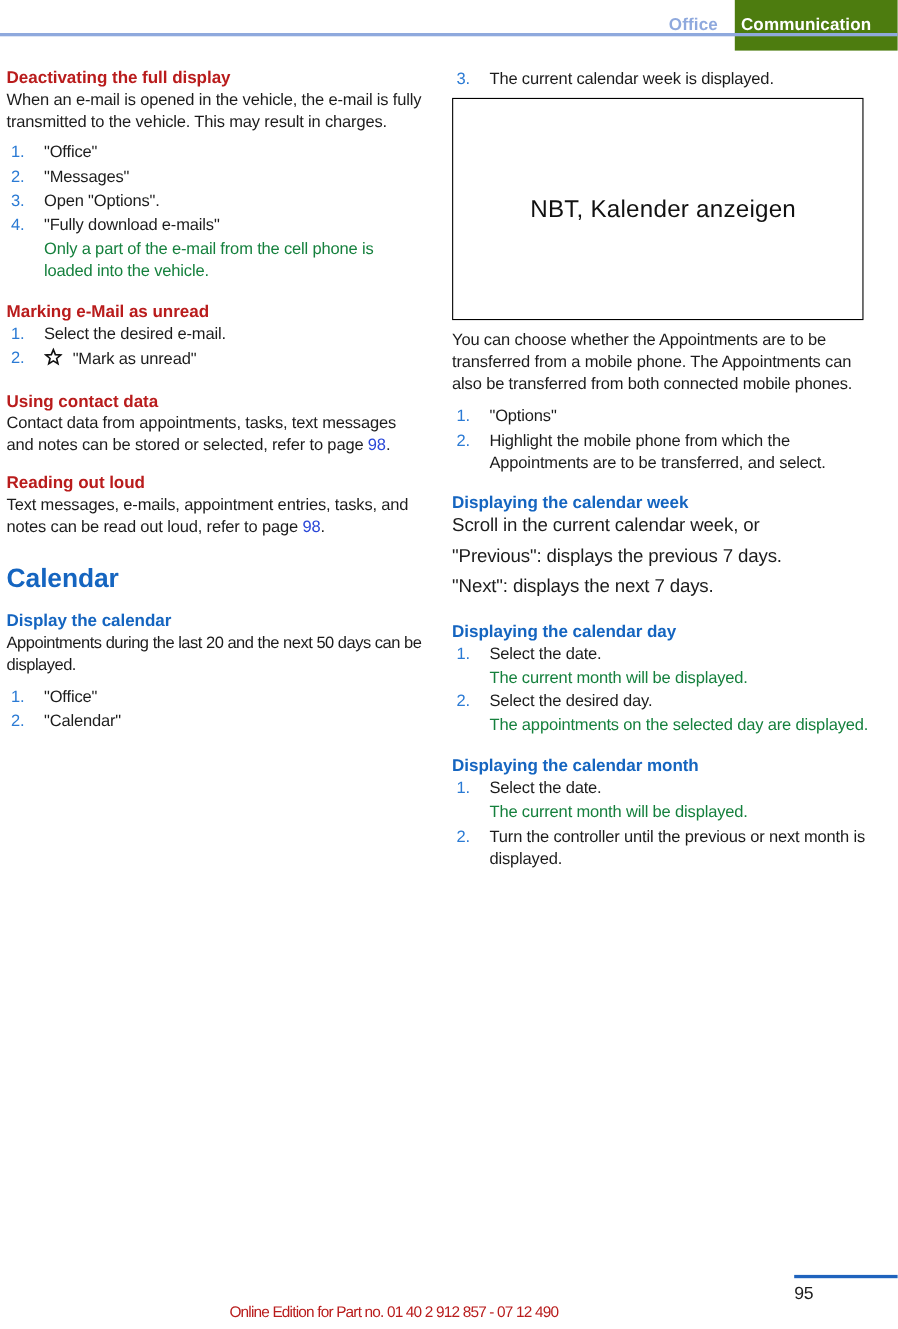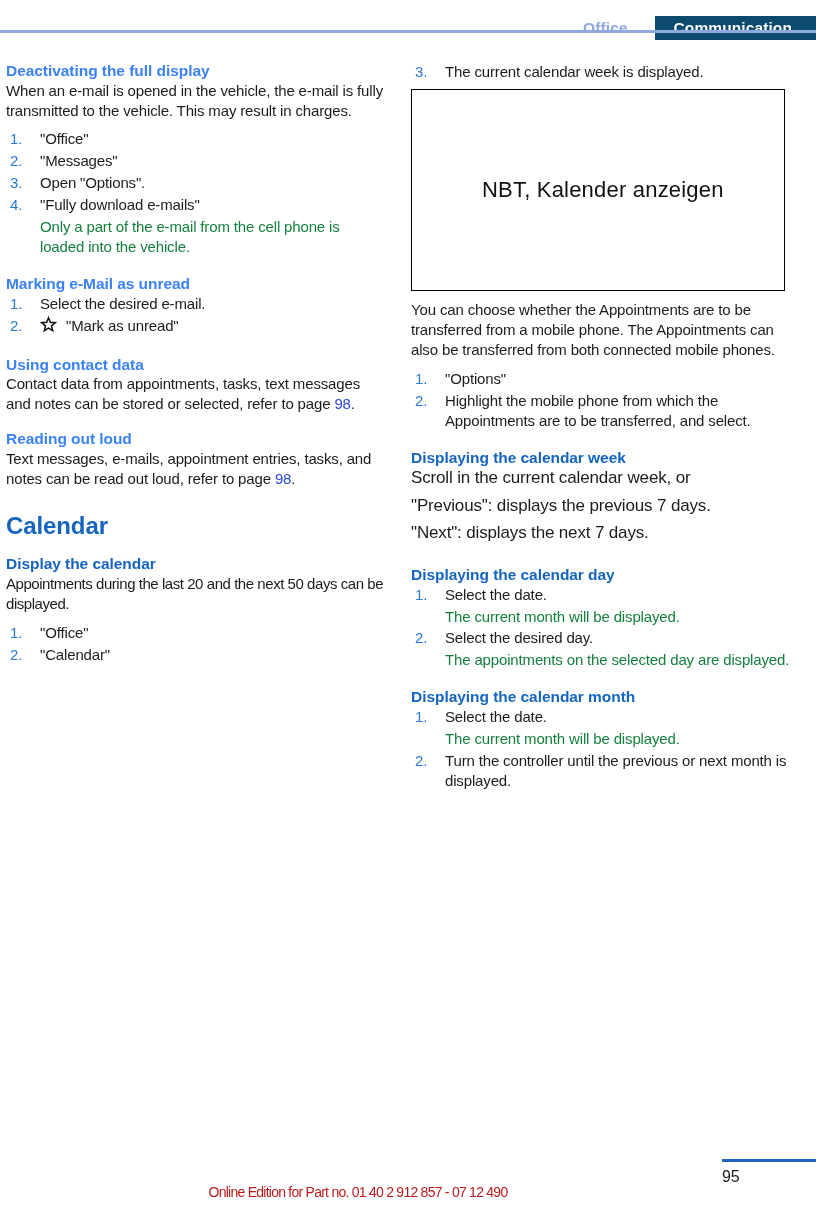--- a/index.html
+++ b/index.html
@@ -19,43 +19,42 @@
 
   
   .page-header {
     position: absolute;
     top: 0; left: 0;
     width: 816px;
     height: 33px;
   }
   .header-tabs {
     position: absolute;
-    top: 16px; right: 0;
-    height: 24px;
+    top: 0; right: 0;
+    height: 46px;
     display: flex;
     align-items: stretch;
   }
   .header-tab {
     display: flex;
     align-items: center;
     font-size: 15.5px;
     font-weight: bold;
     letter-spacing: 0.1px;
     white-space: nowrap;
   }
   .header-tab.inactive {
     color: #8fa9dd;
     padding: 0 15px 0 14px;
     background: #ffffff;
   }
   .header-tab.active {
     color: #ffffff;
-    background: #0c4a6e;
-    padding: 0 24px 0 19px;
-    margin-left: 12px;
+    background: #4d7c0f;
+    padding: 0 24px 0 6px;
   }
   .header-rule {
     position: absolute;
     left: 0;
     top: 30px;
     width: 816px;
     height: 3px;
     background: #8fa9dd;
   }
 
@@ -82,21 +81,21 @@
     line-height: 1.12;
     letter-spacing: -0.1px;
   }
   h2.sub {
     font-size: 15.5px;
     font-weight: bold;
     margin: 0;
     line-height: 1.2;
     letter-spacing: -0.05px;
   }
-  h2.sub.muted  { color: #3b82f6; }
+  h2.sub.muted  { color: #b91c1c; }
   h2.sub.strong { color: #1565c0; }
 
   p.body {
     font-size: 15px;
     line-height: 1.33;
     margin: 0;
     color: #1c1c1c;
     letter-spacing: -0.15px;
   }
   p.body.tight { letter-spacing: -0.45px; }

